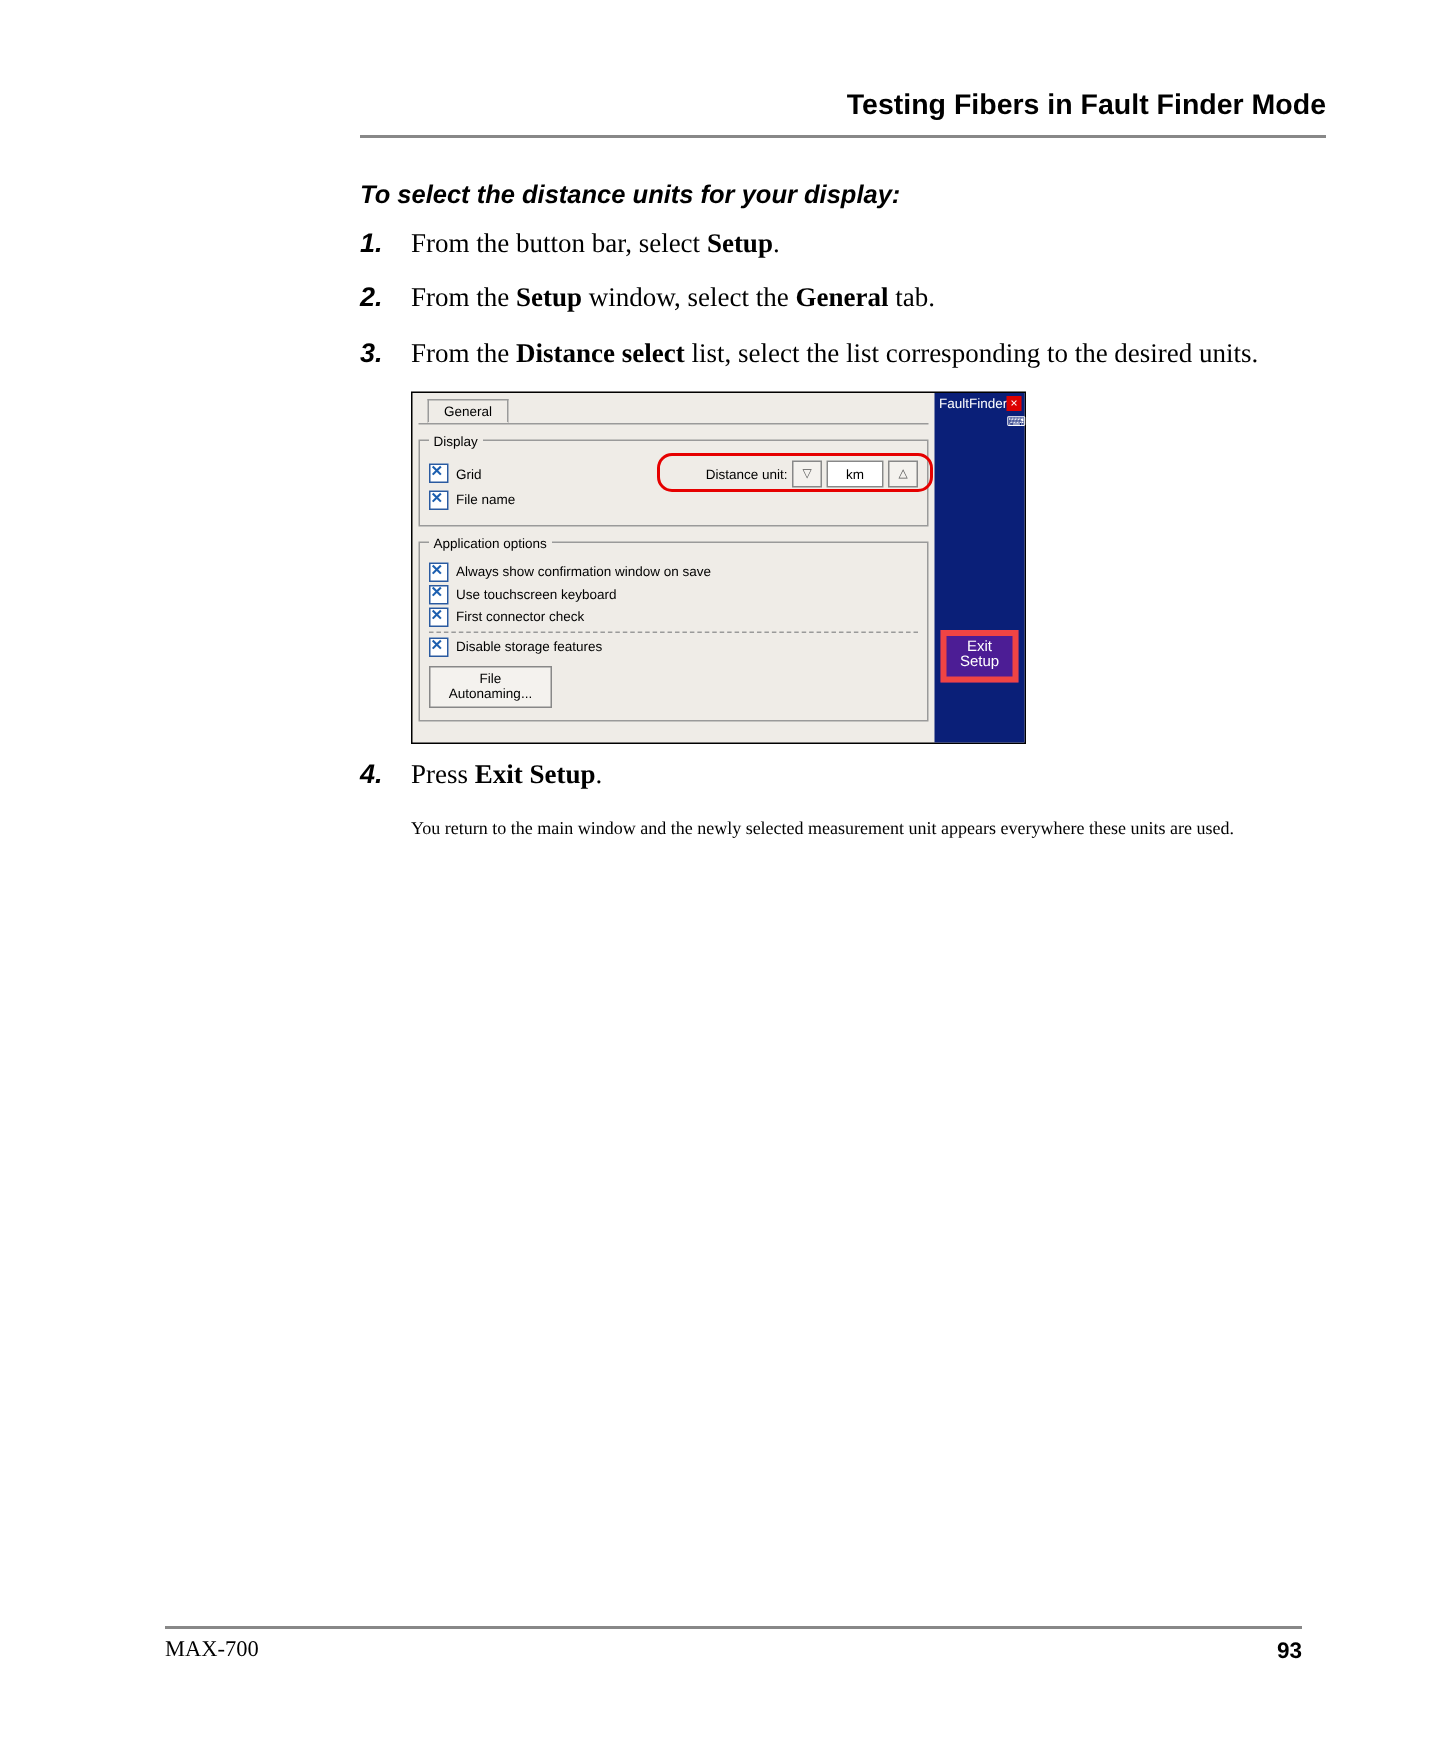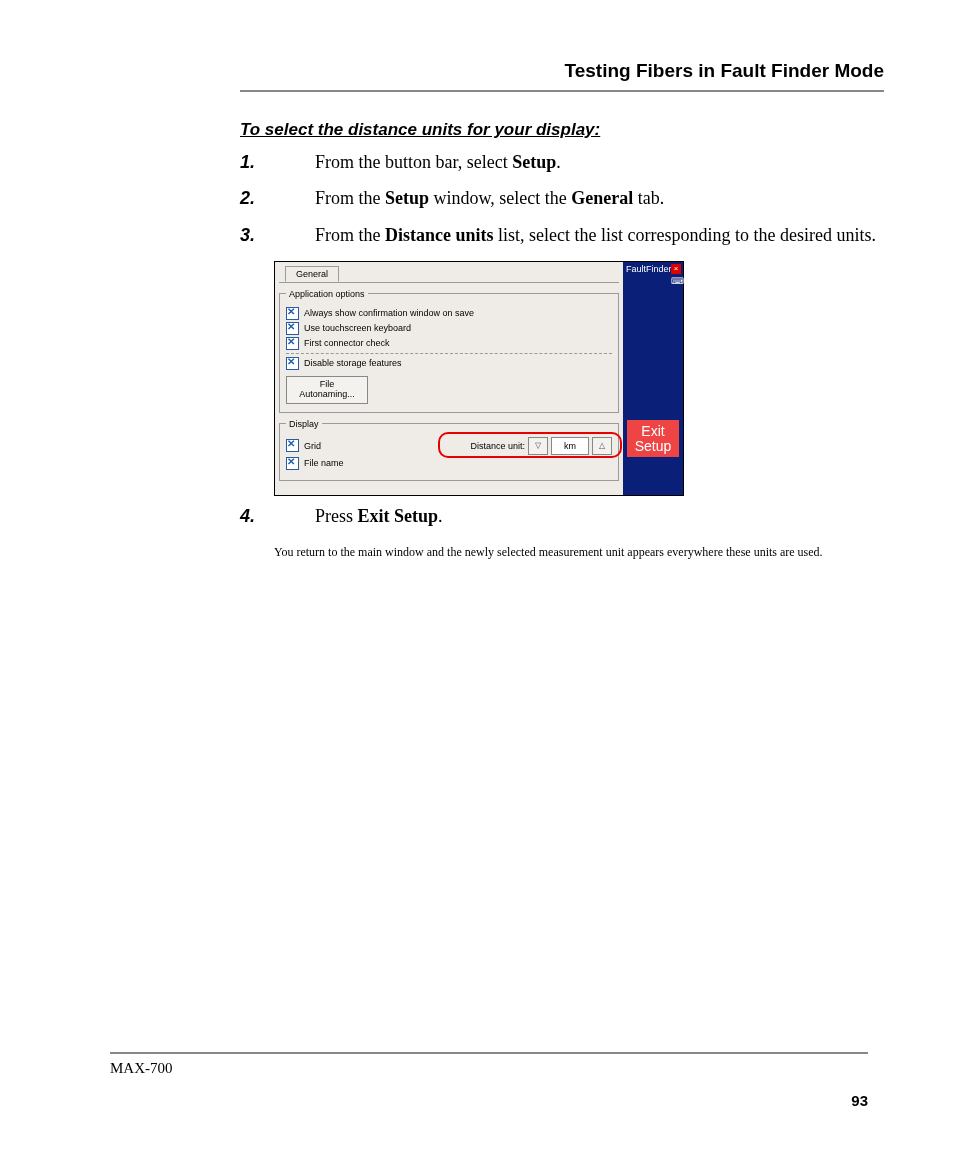--- a/index.html
+++ b/index.html
@@ -34,60 +34,59 @@
     border-top:2px solid #888;
     margin:8px 0 28px 0;
   }
   .intro{
     font-family:Verdana,Arial,sans-serif;
     font-weight:700;
     font-style:italic;
     font-size:17px;
     margin-left:130px;
     margin-bottom:10px;
-    text-decoration:underline;
   }
   ol.steps{
     list-style:none;
     padding:0;
     margin:0 0 0 130px;
   }
   ol.steps>li{
     display:flex;
     font-size:18px;
     line-height:1.35;
     margin-bottom:12px;
   }
   .step-num{
     font-family:Verdana,Arial,sans-serif;
     font-weight:700;
     font-style:italic;
     width:34px;
     flex:0 0 34px;
   }
-  .step-body{flex:1;margin-left:41px;}
+  .step-body{flex:1;}
   .step-body b{font-weight:700;}
   .after{
     margin:16px 0 0 164px;
     font-size:12px;
     line-height:1.35;
   }
   .footer{
     position:absolute;
     left:110px; right:86px; bottom:50px;
   }
   .ftr-rule{
     border:none;border-top:2px solid #888;margin:0 0 6px 0;
   }
   .ftr-row{
     display:flex;justify-content:space-between;
     font-size:15px;
   }
   .ftr-left{}
-  .ftr-right{font-family:Verdana,Arial,sans-serif;font-weight:700;margin-top:32px;}
+  .ftr-right{font-family:Verdana,Arial,sans-serif;font-weight:700;}
 
   
   .shot{
     margin:14px 0 8px 164px;
     width:410px;
     border:1px solid #000;
     display:flex;
     font-family:Tahoma,Arial,sans-serif;
     font-size:9px;
     background:#efece7;
@@ -187,24 +186,24 @@
     width:10px;height:10px;background:#d00;
     color:#fff;font-size:8px;line-height:10px;text-align:center;
   }
   .side-key{
     position:absolute;top:14px;right:2px;
     width:10px;height:10px;
     color:#fff;font-size:9px;line-height:10px;text-align:center;
   }
   .exit-btn{
     position:absolute;left:4px;right:4px;top:158px;
-    border:1px solid #ef4444;
-    background:#ef4444;
+    border:4px solid #ef4444;
+    background:#4c1d95;
     text-align:center;
-    font-size:14px;
+    font-size:10px;
     padding:3px 0;
     line-height:1.05;
   }
 </style>
 </head>
 <body>
 
 <div class="page">
   <div class="hdr">
     <div class="hdr-title">Testing Fibers in Fault Finder Mode</div>
@@ -222,74 +221,74 @@
     </li>
     <li>
       <span class="step-num">2.</span>
       <span class="step-body">
         <span>From the </span><b>Setup</b><span> window, select the </span><b>General</b><span> tab.</span>
       </span>
     </li>
     <li>
       <span class="step-num">3.</span>
       <span class="step-body">
-        <span>From the </span><b>Distance units</b><span> list, select the list corresponding to the desired units.</span>
+        <span>From the </span><b>Distance select</b><span> list, select the list corresponding to the desired units.</span>
       </span>
     </li>
   </ol>
 
   <div class="shot">
     <div class="shot-main">
       <div class="tabrow">
         <div class="tab">General</div>
       </div>
-
-      <fieldset>
-        <legend>Application options</legend>
-        <div class="row">
-          <span class="cb"></span>
-          <span class="cb-label">Always show confirmation window on save</span>
-        </div>
-        <div class="row">
-          <span class="cb"></span>
-          <span class="cb-label">Use touchscreen keyboard</span>
-        </div>
-        <div class="row">
-          <span class="cb"></span>
-          <span class="cb-label">First connector check</span>
-        </div>
-        <div class="row dash-row">
-          <span class="cb"></span>
-          <span class="cb-label">Disable storage features</span>
-        </div>
-        <div class="file-btn">
-          <span>
-            <span>File</span><br>
-            <span>Autonaming...</span>
-          </span>
-        </div>
-      </fieldset>
 
       <fieldset style="position:relative;">
         <legend>Display</legend>
         <div class="row">
           <span class="cb"></span>
           <span class="cb-label">Grid</span>
           <div class="du-wrap">
             <span class="du-label">Distance unit:</span>
             <span class="spin-btn">▽</span>
             <span class="spin-val">km</span>
             <span class="spin-btn">△</span>
           </div>
         </div>
         <div class="row">
           <span class="cb"></span>
           <span class="cb-label">File name</span>
         </div>
         <div class="highlight" style="left:158px;top:3px;width:180px;height:22px;"></div>
+      </fieldset>
+
+      <fieldset>
+        <legend>Application options</legend>
+        <div class="row">
+          <span class="cb"></span>
+          <span class="cb-label">Always show confirmation window on save</span>
+        </div>
+        <div class="row">
+          <span class="cb"></span>
+          <span class="cb-label">Use touchscreen keyboard</span>
+        </div>
+        <div class="row">
+          <span class="cb"></span>
+          <span class="cb-label">First connector check</span>
+        </div>
+        <div class="row dash-row">
+          <span class="cb"></span>
+          <span class="cb-label">Disable storage features</span>
+        </div>
+        <div class="file-btn">
+          <span>
+            <span>File</span><br>
+            <span>Autonaming...</span>
+          </span>
+        </div>
       </fieldset>
     </div>
     <div class="shot-side">
       <div class="side-title">FaultFinder</div>
       <div class="side-close">×</div>
       <div class="side-key">⌨</div>
       <div class="exit-btn">
         <span>Exit</span><br>
         <span>Setup</span>
       </div>

